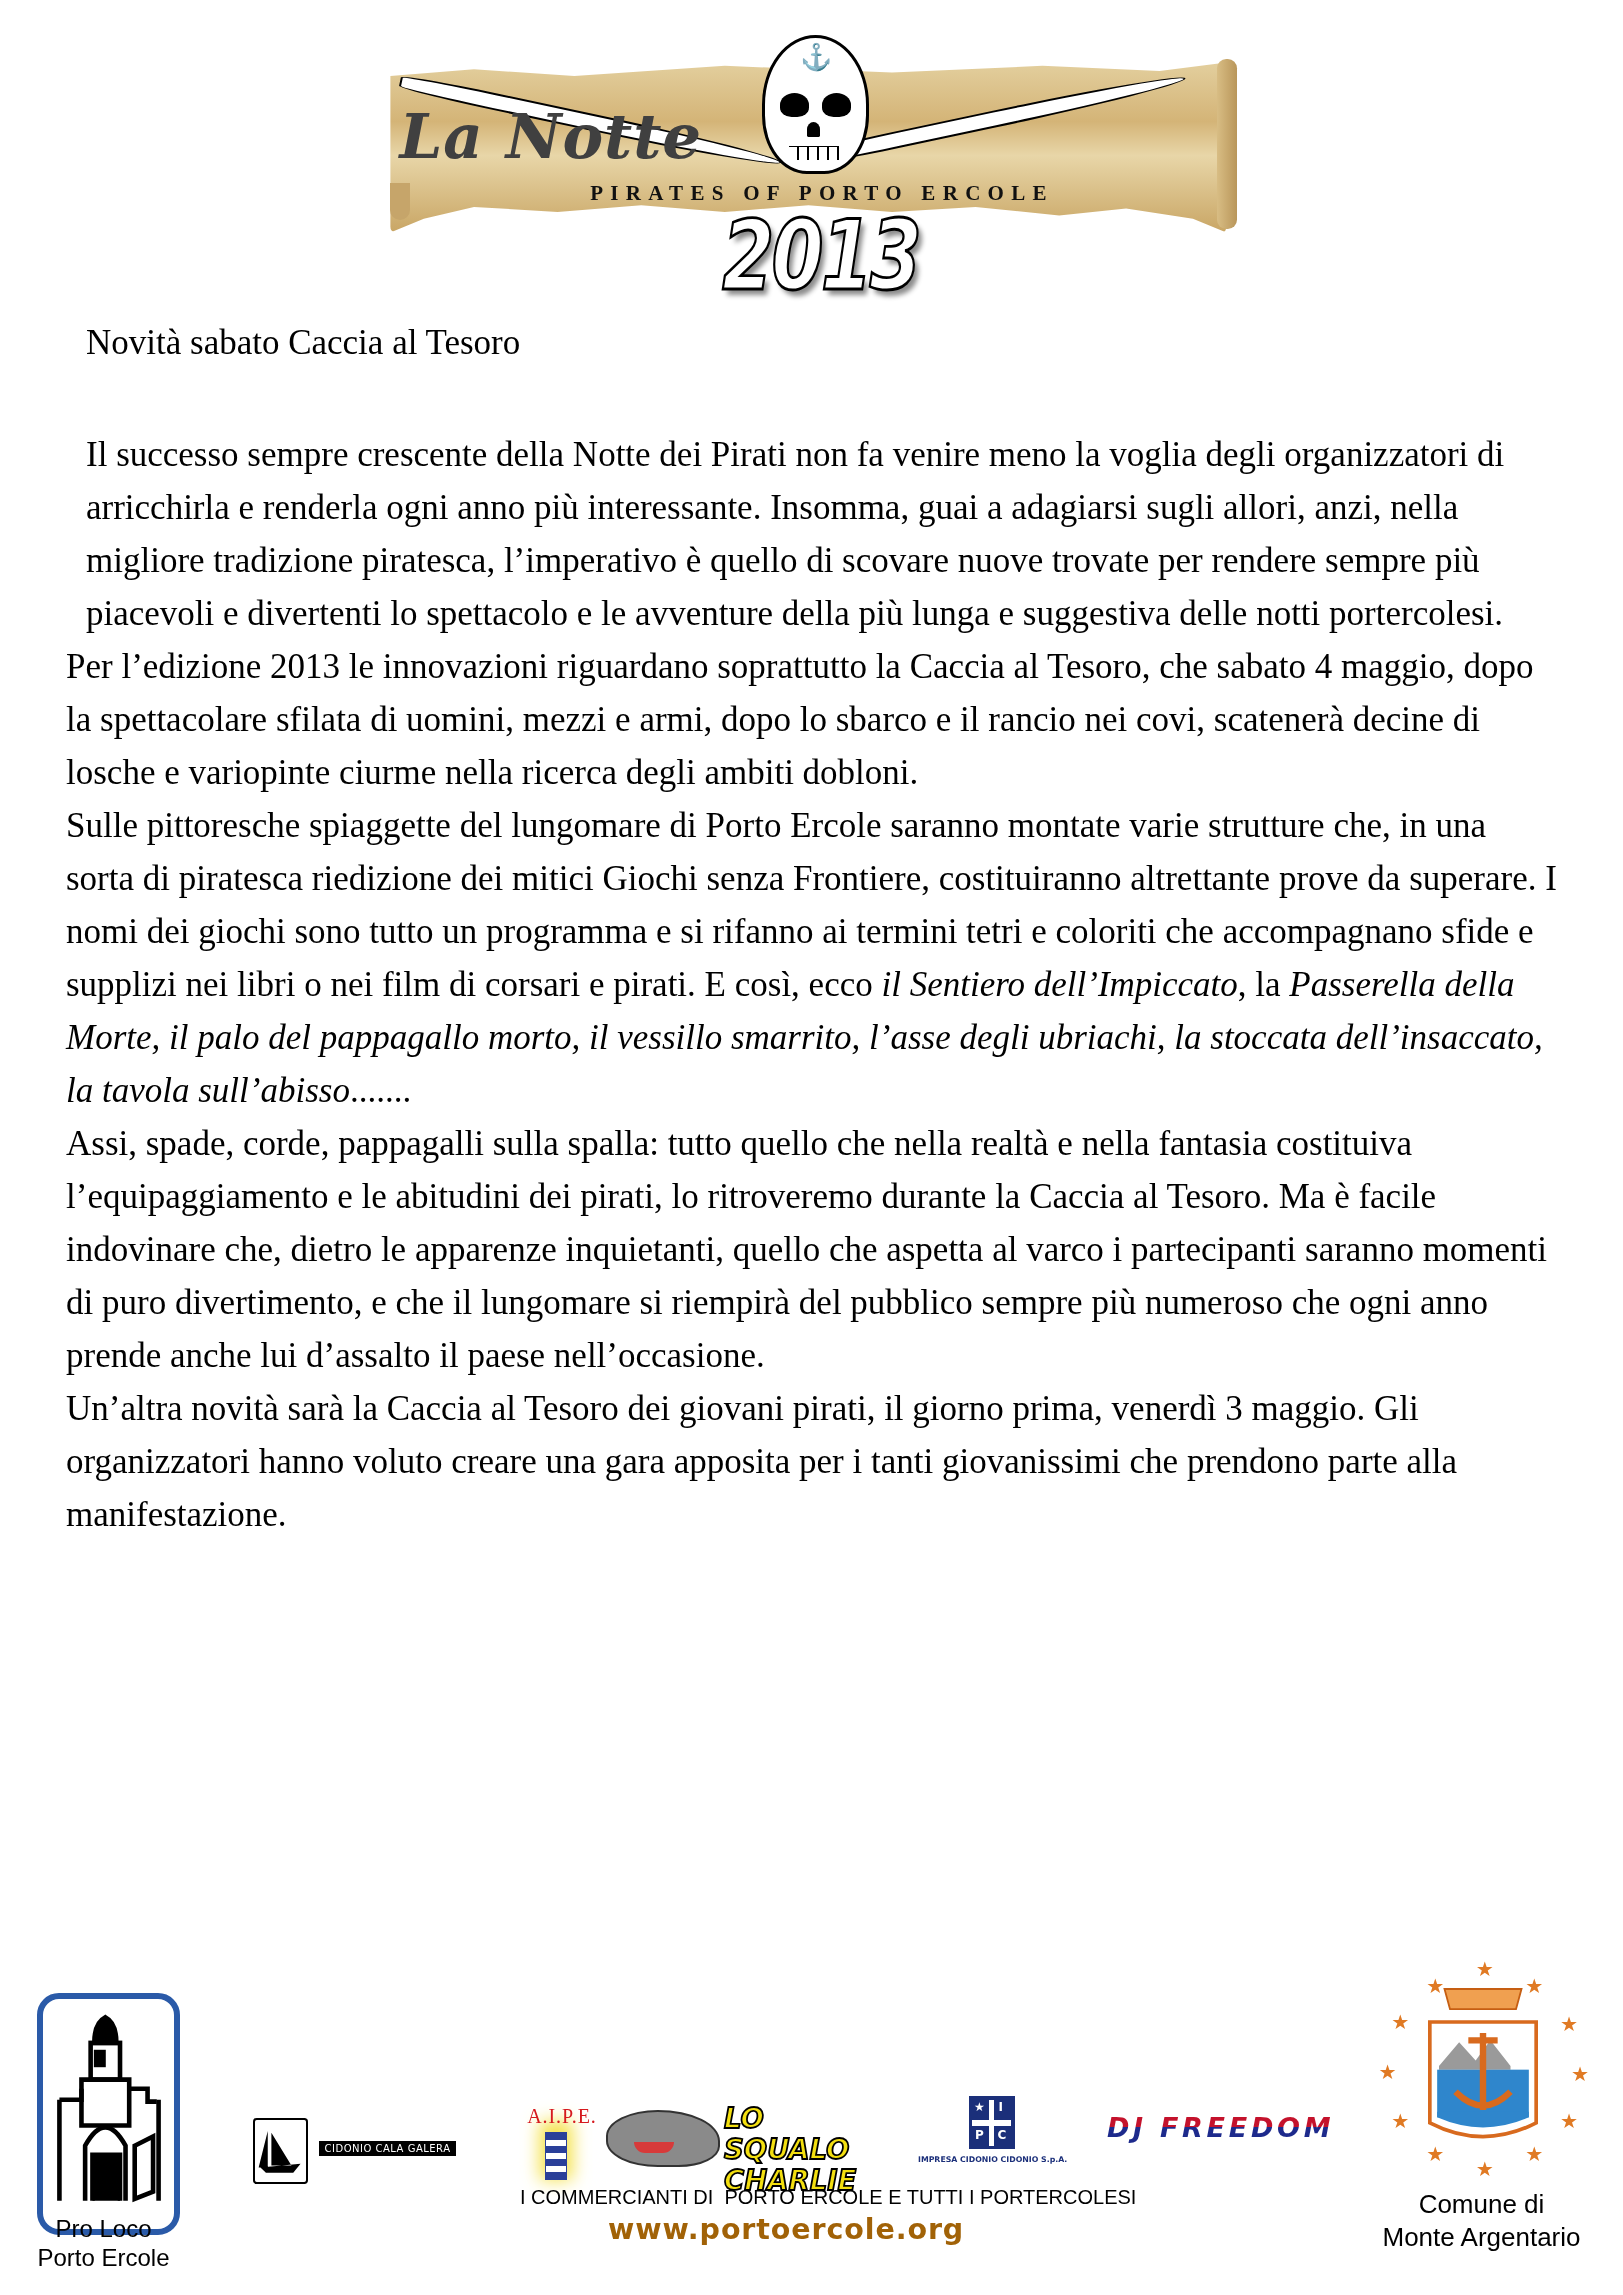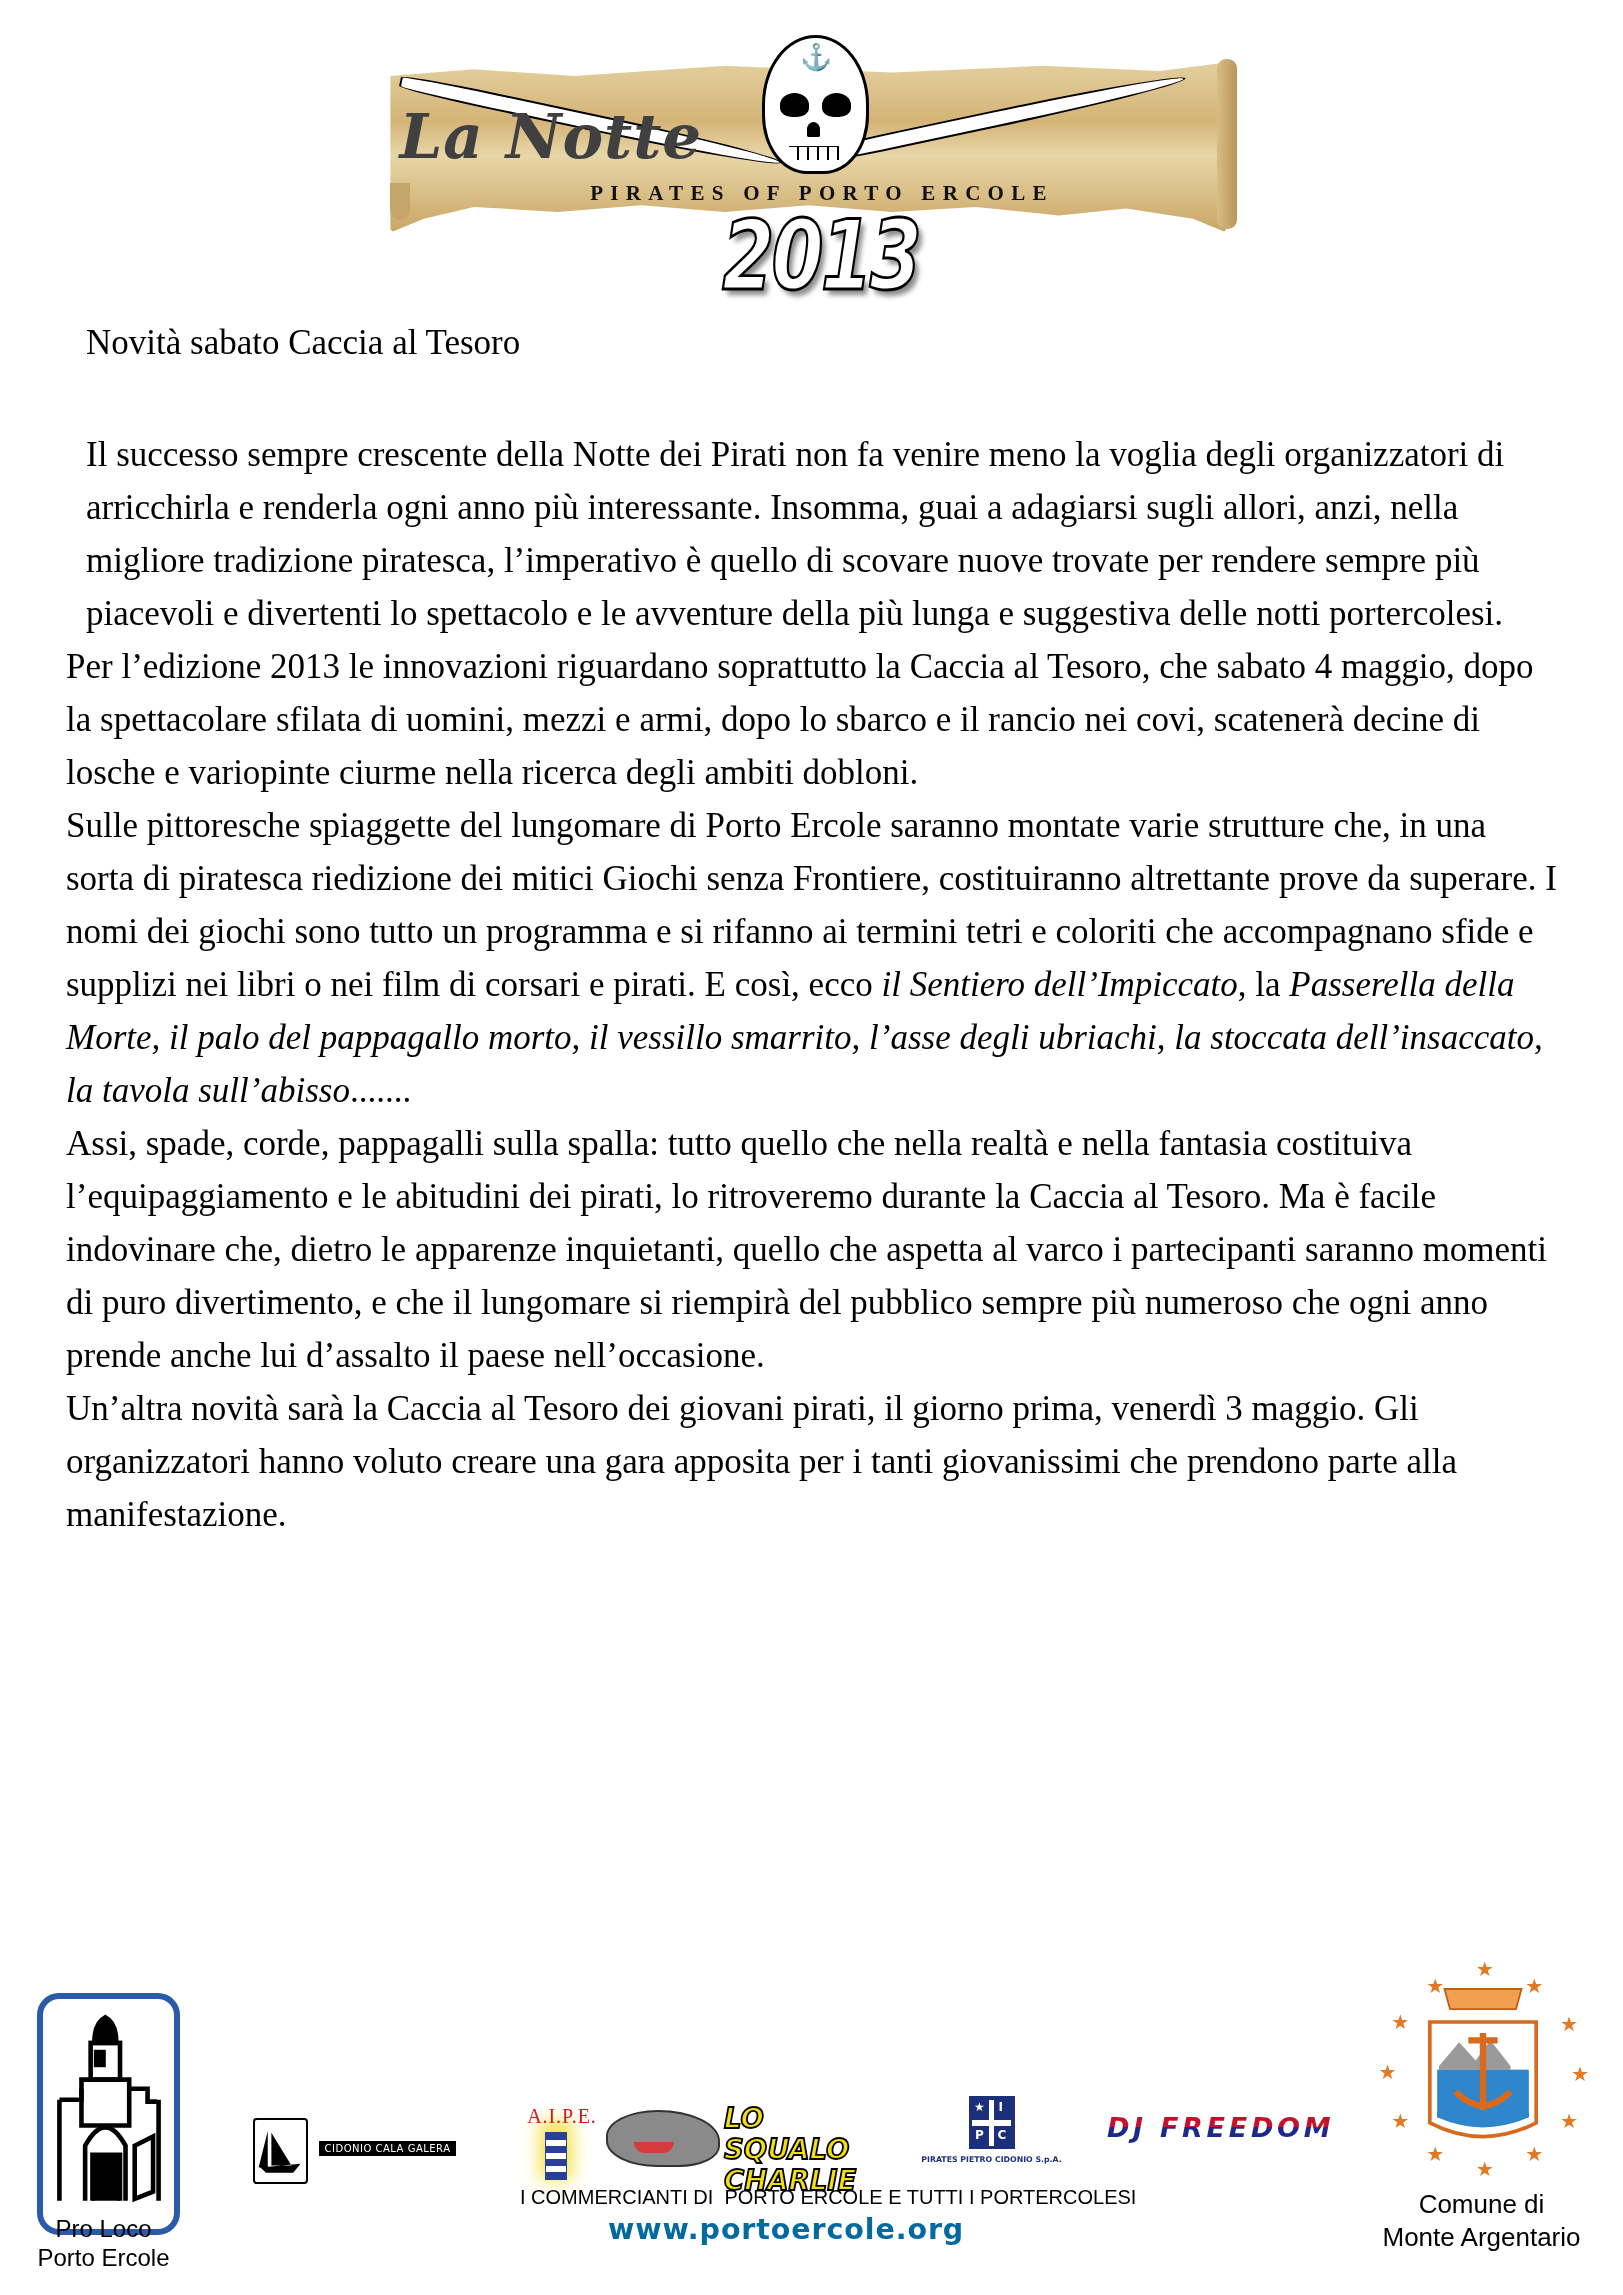--- a/index.html
+++ b/index.html
@@ -74,21 +74,21 @@
   .ipc-mark span { position: absolute; color: #fff; font-family: "DejaVu Sans", sans-serif; font-weight: bold; font-size: 12px; }
   .ipc-label { margin-top: 5.5px; font-family: "DejaVu Sans", sans-serif; font-size: 7.8px; color: #1b2f7a; font-weight: bold; white-space: nowrap; }
 
   .djfreedom { position: absolute; left: 1107px; top: 2112px; font-family: "DejaVu Sans", sans-serif; font-style: italic;
           font-weight: bold; font-size: 27px; letter-spacing: 3.7px;
           background: linear-gradient(180deg, #c4122c 0 50%, #1d2a8c 50% 100%); -webkit-background-clip: text; background-clip: text; color: transparent; }
 
   .commercianti { position: absolute; left: 520px; top: 2186px; font-family: "Liberation Sans", sans-serif;
           font-size: 20px; letter-spacing: 0; white-space: pre; }
   .website { position: absolute; left: 608px; top: 2213px; font-family: "DejaVu Sans", sans-serif; font-weight: bold;
-          font-size: 28.5px; color: #0369a1; letter-spacing: 0.9px; }
+          font-size: 28.5px; color: #a16207; letter-spacing: 0.9px; }
 
   .comune-crest { position: absolute; left: 1373px; top: 1956px; width: 220px; height: 220px; }
   .comune-label { position: absolute; left: 1355px; top: 2188px; width: 253px; text-align: center;
           font-family: "Liberation Sans", sans-serif; font-size: 26px; line-height: 33px; }
 </style>
 </head>
 <body>
 
 <div class="logo">
   <div class="scroll"></div>
@@ -159,21 +159,21 @@
   </div>
 </div>
 
 <div class="ipc">
   <div class="ipc-mark">
     <span style="left:5.5px;top:3.7px;">★</span>
     <span style="left:30px;top:3.7px;">I</span>
     <span style="left:6.4px;top:32px;">P</span>
     <span style="left:29px;top:32px;">C</span>
   </div>
-  <div class="ipc-label">PIRATES PIETRO CIDONIO S.p.A.</div>
+  <div class="ipc-label">IMPRESA CIDONIO CIDONIO S.p.A.</div>
 </div>
 
 <div class="djfreedom">DJ FREEDOM</div>
 
 <div class="commercianti">I COMMERCIANTI DI  PORTO ERCOLE E TUTTI I PORTERCOLESI</div>
 <div class="website">www.portoercole.org</div>
 
 <svg class="comune-crest" viewBox="0 0 240 240">
   <g fill="#e07a24">
     <text x="112" y="22" font-size="22">★</text>

